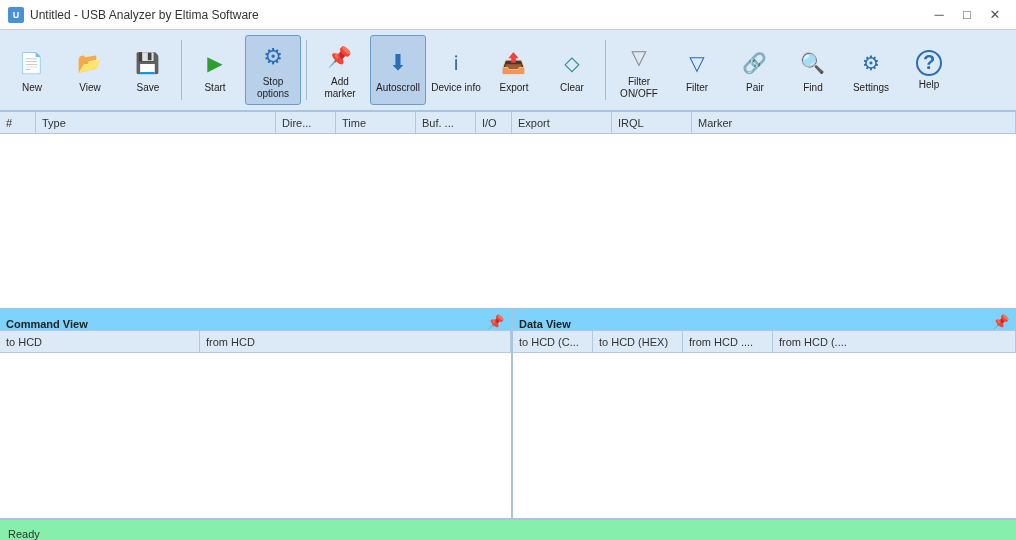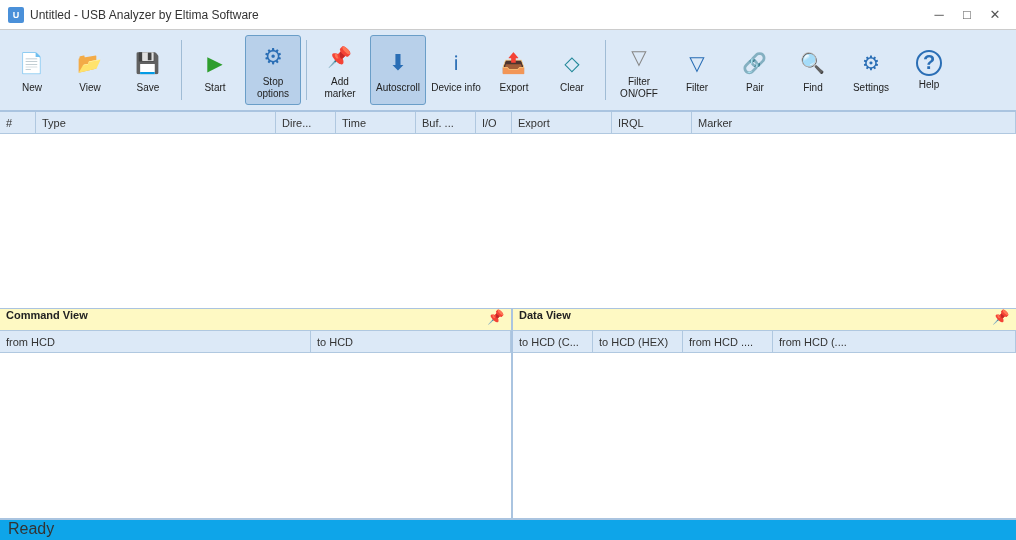--- a/index.html
+++ b/index.html
@@ -165,25 +165,25 @@
       display: flex;
       flex-direction: column;
       border-right: 2px solid #aac4e0;
     }
     #data-view {
       flex: 1;
       display: flex;
       flex-direction: column;
     }
     .panel-header {
-      background: #fef9c3;
+      background: #7dd3fc;
       border-bottom: 1px solid #b0c8e0;
       height: 22px;
       display: flex;
-      align-items: flex-start;
+      align-items: flex-end;
       justify-content: space-between;
       padding: 0 6px;
       flex-shrink: 0;
     }
     .panel-title {
       font-size: 11px;
       font-weight: bold;
       color: #222;
     }
     .panel-pin {
@@ -218,26 +218,26 @@
     .dcol-fromhcd2 { flex: 1; }
 
     .panel-body {
       flex: 1;
       background: #ffffff;
     }
 
     
     #status-bar {
       height: 22px;
-      background: #0ea5e9;
+      background: #86efac;
       border-top: 2px solid #aac4e0;
       display: flex;
-      align-items: flex-start;
+      align-items: flex-end;
       padding: 0 8px;
-      font-size: 16px;
+      font-size: 11px;
       color: #333;
       flex-shrink: 0;
       justify-content: space-between;
     }
     #status-left { }
     #status-right {
       display: flex;
       align-items: center;
       gap: 6px;
     }
@@ -358,22 +358,22 @@
 </div>
 
 <div id="bottom-panels">
 
   <div id="command-view">
     <div class="panel-header">
       <span class="panel-title">Command View</span>
       <span class="panel-pin">📌</span>
     </div>
     <div class="panel-col-headers">
+      <div class="pcol pcol-tohcd1">to HCD</div>
       <div class="pcol pcol-fromhcd1">from HCD</div>
-      <div class="pcol pcol-tohcd1">to HCD</div>
     </div>
     <div class="panel-body"></div>
   </div>
 
   <div id="data-view">
     <div class="panel-header">
       <span class="panel-title">Data View</span>
       <span class="panel-pin">📌</span>
     </div>
     <div class="panel-col-headers">

